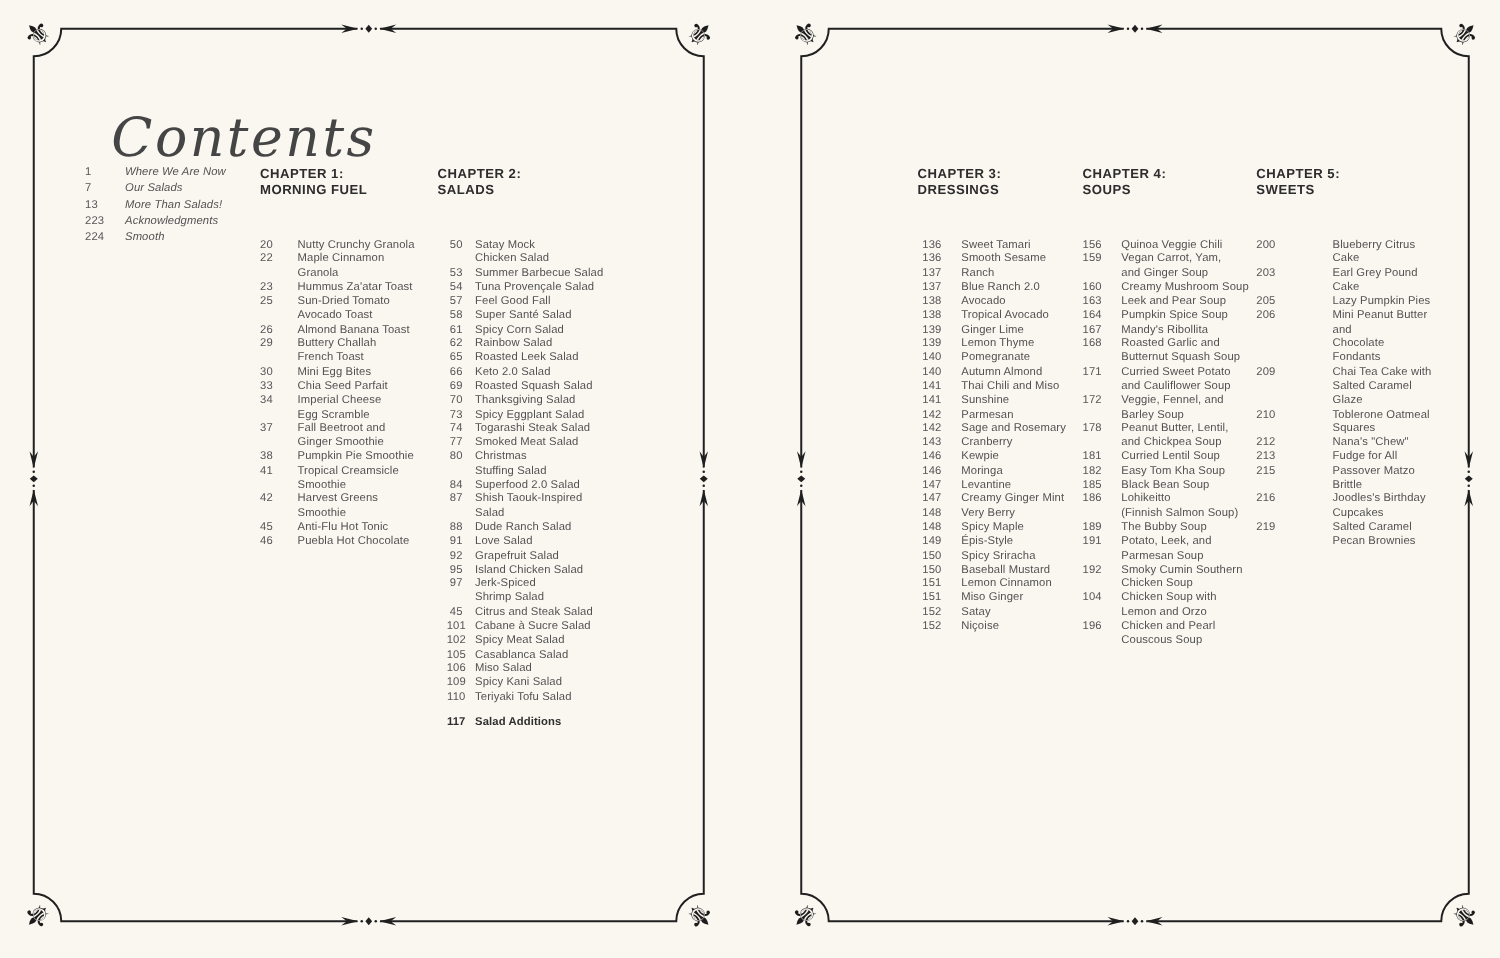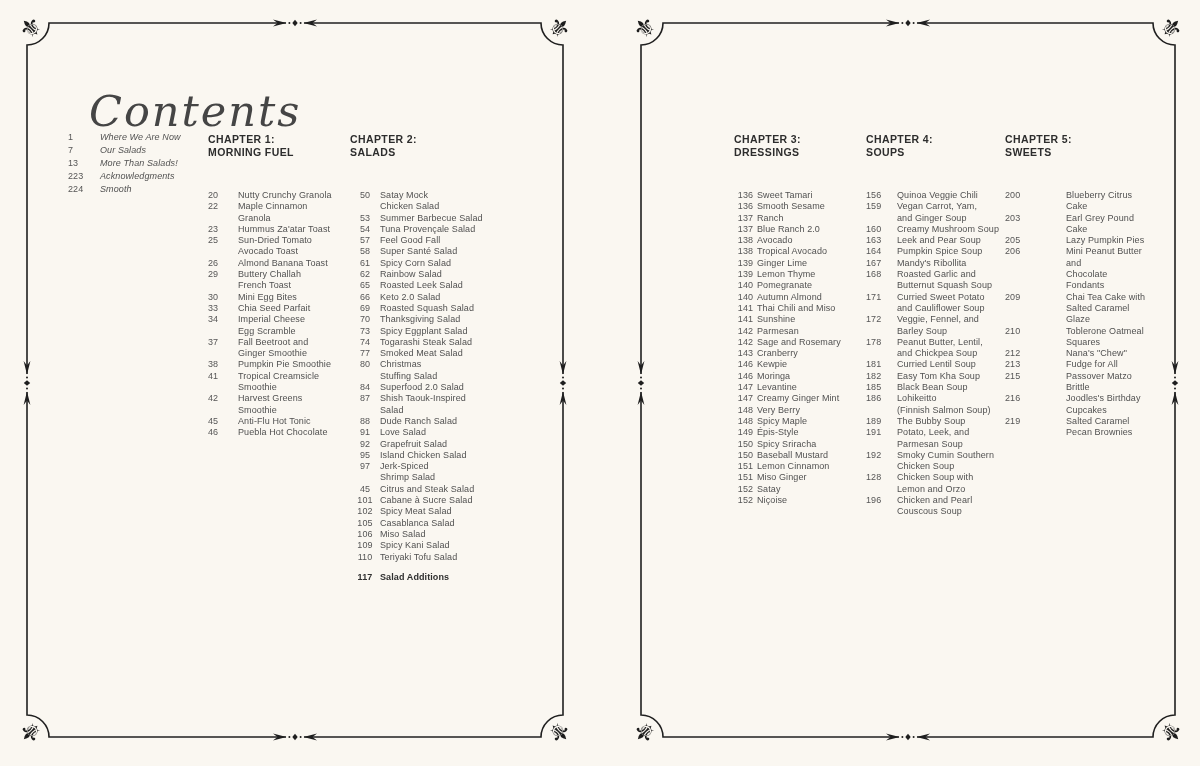--- a/index.html
+++ b/index.html
@@ -25,21 +25,21 @@
   .toc-row .pg{flex:0 0 auto;color:#565656;}
   .toc-row .ttl{white-space:pre-line;}
   .toc-row.bold{font-weight:700;color:#2f2f2f;margin-top:9px;}
   .toc-row.bold .pg{color:#2f2f2f;}
   .front-matter{position:absolute;left:68px;top:131px;}
   .front-matter .toc-row{font-size:9px;line-height:13px;}
   .front-matter .pg{width:32px;}
   .front-matter .ttl{font-style:italic;}
   .col-ch1{left:208px;width:140px;} .col-ch1 .pg{width:30px;} .col-ch1 .ttl{width:108px;}
   .col-ch2{left:350px;width:142px;} .col-ch2 .pg{width:30px;text-align:center;} .col-ch2 .ttl{width:112px;}
-  .col-ch3{left:734px;width:128px;} .col-ch3 .pg{width:23px;text-align:center;} .col-ch3 .ttl{width:105px;}
+  .col-ch3{left:734px;width:128px;} .col-ch3 .pg{width:23px;text-align:center;} .col-ch3 .ttl{width:105px;margin-left:12px;}
   .col-ch4{left:866px;width:142px;} .col-ch4 .pg{width:31px;} .col-ch4 .ttl{width:111px;}
   .col-ch5{left:1005px;width:142px;} .col-ch5 .pg{width:31px;} .col-ch5 .ttl{width:111px;padding-left:30px;}
 </style>
 </head>
 <body>
 
 <svg class="deco" width="1200" height="766" viewBox="0 0 1200 766">
   <defs>
     <g id="edge-orn">
       <rect x="-9" y="-2.6" width="18" height="5.2" fill="#FAF7F1"></rect>
@@ -600,21 +600,21 @@
 Parmesan Soup</span>
       </div>
 
       <div class="toc-row">
         <span class="pg">192</span>
         <span class="ttl">Smoky Cumin Southern
 Chicken Soup</span>
       </div>
 
       <div class="toc-row">
-        <span class="pg">128</span>
+        <span class="pg">104</span>
         <span class="ttl">Chicken Soup with
 Lemon and Orzo</span>
       </div>
 
       <div class="toc-row">
         <span class="pg">196</span>
         <span class="ttl">Chicken and Pearl
 Couscous Soup</span>
       </div>
     </div>

